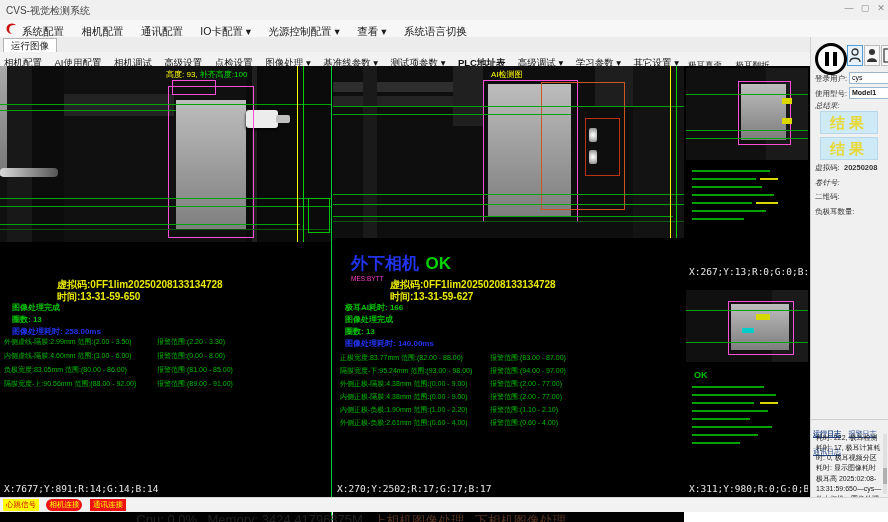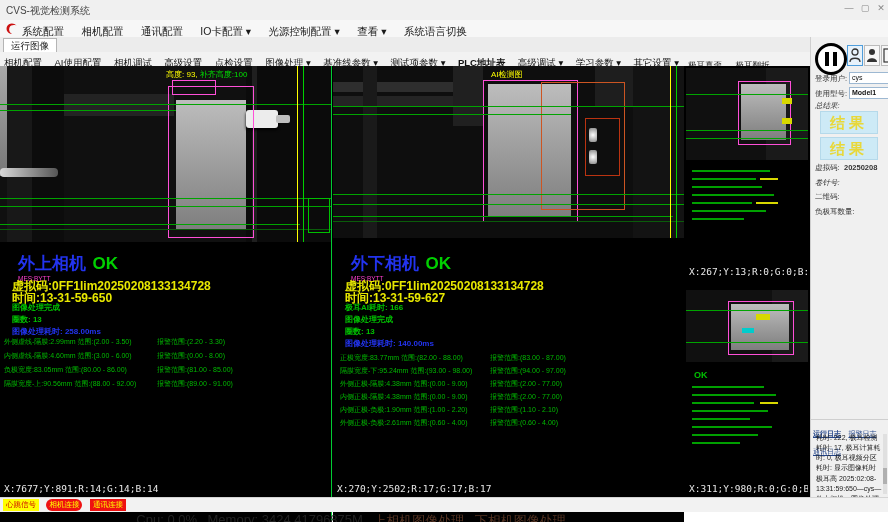--- a/index.html
+++ b/index.html
@@ -26,21 +26,21 @@
   .dgline{position:absolute;height:1px;background:#0a5c0a;}
   .vline{position:absolute;width:1px;}
   .box{position:absolute;border:1px solid #ff4fd8;}
   .obox{position:absolute;border:1px solid #cc5522;}
   .gbox{position:absolute;border:1px solid #00c000;}
   .plate{position:absolute;background:linear-gradient(180deg,#bdbdbd 0%,#9a9a9a 55%,#7e7e7e 100%);}
   .overlayTop{position:absolute;font-size:8px;color:#ffff00;white-space:nowrap;}
   .camtitle{font-size:17px;font-weight:bold;color:#2233ee;display:inline-block;}
   .camok{font-size:17px;font-weight:bold;color:#00d000;display:inline-block;margin-left:2px;}
   .mes{font-size:6.5px;color:#ff3fd0;}
-  .yline{font-size:12px;color:#e8e800;font-weight:bold;white-space:nowrap;}
+  .yline{font-size:10px;color:#e8e800;font-weight:bold;white-space:nowrap;margin-left:45px;}
   .grline{font-size:8px;color:#00c000;font-weight:bold;white-space:nowrap;}
   .blline{font-size:8px;color:#2233ee;font-weight:bold;white-space:nowrap;}
   .meas{position:absolute;font-size:7px;color:#00b800;white-space:nowrap;}
   .coords{position:absolute;font-size:9.5px;color:#e8e8e8;font-family:"DejaVu Sans Mono",monospace;}
   .bar{position:absolute;background:#00a000;height:2px;}
   .ybar{position:absolute;background:#d8d800;height:2px;}
   
   #sidebar{left:810px;top:37px;width:78px;height:460px;background:#f0f0f0;border-left:1px solid #cfcfcf;}
   .sblabel{position:absolute;font-size:7.5px;color:#333;white-space:nowrap;}
   .sbinput{position:absolute;background:#fff;border:1px solid #9db8d2;font-size:7px;color:#111;
@@ -130,25 +130,20 @@
         <div class="abs gline" style="left:0;top:158px;width:300px;"></div>
         <div class="abs dgline" style="left:0;top:163px;width:331px;"></div>
         <div class="abs vline" style="left:297px;top:0;height:176px;background:#ffff00;"></div>
         <div class="abs vline" style="left:303px;top:0;height:176px;background:#00d000;"></div>
         <div class="abs gbox" style="left:308px;top:132px;width:20px;height:33px;"></div>
         <div class="abs overlayTop" style="left:166px;top:3px;">
           <span>高度: 93,</span>
           <span style="color:#00e000;">补齐高度:100</span>
         </div>
       </div>
-      <div class="abs" style="left:18px;top:186px;">
-        <span class="camtitle">外上相机</span>
-        <span class="camok">OK</span>
-        <div class="mes">MES:BYTT</div>
-      </div>
       <div class="abs yline" style="left:12px;top:212px;">虚拟码:0FF1lim20250208133134728</div>
       <div class="abs yline" style="left:12px;top:224px;">时间:13-31-59-650</div>
       <div class="abs grline" style="left:12px;top:236px;">图像处理完成</div>
       <div class="abs grline" style="left:12px;top:248px;">圈数: 13</div>
       <div class="abs blline" style="left:12px;top:260px;">图像处理耗时: 258.00ms</div>
       <div class="abs meas" style="left:4px;top:271px;">外侧虚线-隔膜:2.99mm 范围:(2.00 - 3.50)</div>
       <div class="abs meas" style="left:157px;top:271px;">报警范围:(2.20 - 3.30)</div>
       <div class="abs meas" style="left:4px;top:285px;">内侧虚线-隔膜:4.60mm 范围:(3.00 - 6.00)</div>
       <div class="abs meas" style="left:157px;top:285px;">报警范围:(0.00 - 8.00)</div>
       <div class="abs meas" style="left:4px;top:299px;">负极宽度:83.05mm 范围:(80.00 - 86.00)</div>

